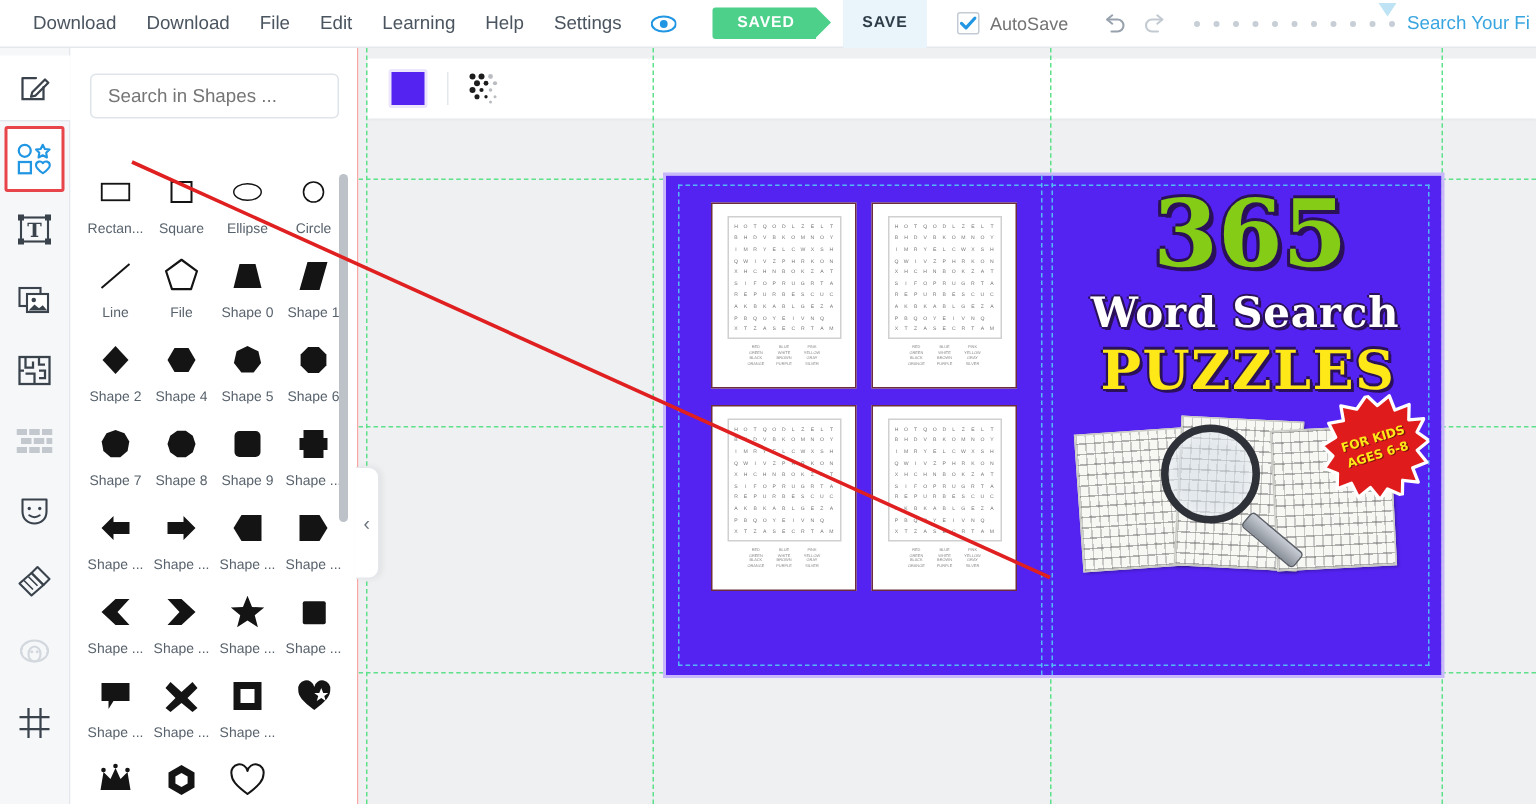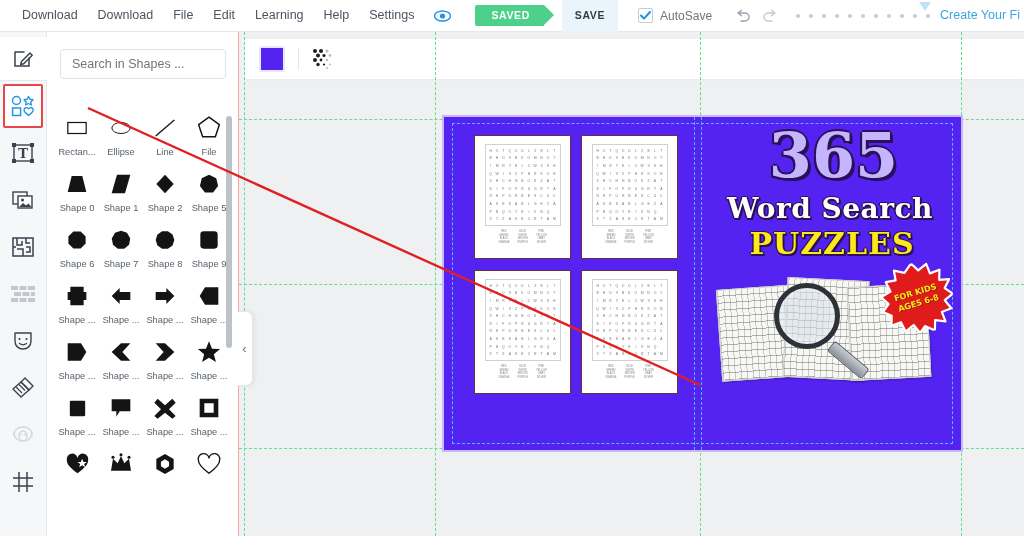--- a/index.html
+++ b/index.html
@@ -151,33 +151,33 @@
   .grid-box { width: 80%; height: 72%; border: 1px solid #d0d0d0; display: grid; padding: 2px; }
   .gcell { font-size: 3.4px; color: #777; display: flex; align-items: center; justify-content: center; }
   .wordlist { display: flex; gap: 8px; margin-top: 4px; }
   .wcol { display: flex; flex-direction: column; align-items: center; }
   .wword { font-size: 2.6px; color: #888; line-height: 1.35; }
 
   
   .t365 {
     position: absolute; left: 262px; top: 8px; width: 255px; text-align: center;
     font-family: "DejaVu Serif", serif; font-weight: bold; font-size: 62px;
-    color: #c4b5fd; line-height: 1;
+    color: #84cc16; line-height: 1;
     text-shadow: -2px 0 #2b1159, 0 2px #2b1159, 2px 0 #2b1159, 0 -2px #2b1159,
                  2px 2px #2b1159, -2px 2px #2b1159, 3px 3px 0 #2b1159;
   }
   .tword {
     position: absolute; left: 255px; top: 78px; width: 262px; text-align: center;
     font-family: "DejaVu Serif", serif; font-weight: bold; font-size: 28px;
     color: #ffffff; letter-spacing: .5px; line-height: 1;
     text-shadow: -1.5px 0 #2b1159, 0 1.5px #2b1159, 1.5px 0 #2b1159, 0 -1.5px #2b1159, 2px 2px 0 #2b1159;
   }
   .tpuz {
     position: absolute; left: 257px; top: 112px; width: 262px; text-align: center;
-    font-family: "DejaVu Serif", serif; font-weight: bold; font-size: 30px;
+    font-family: "DejaVu Serif", serif; font-weight: bold; font-size: 36px;
     color: #ffe817; letter-spacing: 1px; line-height: 1;
     text-shadow: -1.5px 0 #2b1159, 0 1.5px #2b1159, 1.5px 0 #2b1159, 0 -1.5px #2b1159, 2px 2px 0 #2b1159;
   }
   .sheets { position: absolute; left: 275px; top: 152px; width: 225px; height: 110px; }
   .sheet {
     position: absolute; background: #f7f7f4; border: 1px solid #c9c9c4;
     box-shadow: 1px 1px 2px rgba(0,0,0,.25);
   }
   .magnifier { position: absolute; left: 55px; top: 14px; }
   .lens {
@@ -272,21 +272,21 @@
             <div class="dot"></div>
             <div class="dot"></div>
             <div class="dot"></div>
             <div class="dot"></div>
             <div class="dot"></div>
           </div>
         <div class="dot-marker"></div>
       </div>
     </div>
 
-    <div class="create-link">Create Your Fi</div>
+    <div class="create-link">Search Your Fi</div>
   </div>
 
   <div class="rail">
     <div class="rail-btn top-first">
       <svg width="24" height="24" viewBox="0 0 24 24">
         <path d="M4 5 h9 M4 5 v14 h14 v-8" fill="none" stroke="#3a424c" stroke-width="1.5" stroke-linecap="round"></path>
         <path d="M10.5 14.5 L19 6 l2.2 2.2 L12.7 16.7 l-3 .8 z" fill="none" stroke="#3a424c" stroke-width="1.5" stroke-linejoin="round"></path>
       </svg>
     </div>
     <div class="rail-btn active">
@@ -373,28 +373,44 @@
         <div class="shape-cell">
           <div class="shape-glyph">
             <svg width="30" height="22" viewBox="0 0 36 36">
               <rect x="3" y="9" width="30" height="18" fill="none" stroke="#141414" stroke-width="2"></rect>
             </svg>
           </div>
           <div class="shape-label">Rectan...</div>
         </div>
         <div class="shape-cell">
           <div class="shape-glyph">
+            <svg width="24" height="24" viewBox="0 0 36 36">
+              <rect x="8" y="8" width="20" height="20" fill="none" stroke="#141414" stroke-width="2"></rect>
+            </svg>
+          </div>
+          <div class="shape-label">Square</div>
+        </div>
+        <div class="shape-cell">
+          <div class="shape-glyph">
             <svg width="30" height="22" viewBox="0 0 36 36">
               <ellipse cx="18" cy="18" rx="15" ry="9" fill="none" stroke="#141414" stroke-width="1.6"></ellipse>
             </svg>
           </div>
           <div class="shape-label">Ellipse</div>
         </div>
         <div class="shape-cell">
           <div class="shape-glyph">
+            <svg width="24" height="24" viewBox="0 0 36 36">
+              <circle cx="18" cy="18" r="10" fill="none" stroke="#141414" stroke-width="1.6"></circle>
+            </svg>
+          </div>
+          <div class="shape-label">Circle</div>
+        </div>
+        <div class="shape-cell">
+          <div class="shape-glyph">
             <svg width="28" height="24" viewBox="0 0 36 36">
               <line x1="4" y1="30" x2="32" y2="6" stroke="#141414" stroke-width="2"></line>
             </svg>
           </div>
           <div class="shape-label">Line</div>
         </div>
         <div class="shape-cell">
           <div class="shape-glyph">
             <svg width="26" height="26" viewBox="0 0 36 36">
               <polygon points="18.0,3.0 32.3,13.4 26.8,30.1 9.2,30.1 3.7,13.4" fill="none" stroke="#141414" stroke-width="2" stroke-linejoin="round" transform="scale(1)"></polygon>
@@ -418,20 +434,28 @@
           </div>
           <div class="shape-label">Shape 1</div>
         </div>
         <div class="shape-cell">
           <div class="shape-glyph">
             <svg width="24" height="24" viewBox="0 0 36 36">
               <polygon points="18,4 31,18 18,32 5,18" fill="#141414"></polygon>
             </svg>
           </div>
           <div class="shape-label">Shape 2</div>
+        </div>
+        <div class="shape-cell">
+          <div class="shape-glyph">
+            <svg width="24" height="24" viewBox="0 0 36 36">
+              <polygon points="32.0,18.0 25.0,30.1 11.0,30.1 4.0,18.0 11.0,5.9 25.0,5.9" fill="#141414"></polygon>
+            </svg>
+          </div>
+          <div class="shape-label">Shape 4</div>
         </div>
         <div class="shape-cell">
           <div class="shape-glyph">
             <svg width="24" height="24" viewBox="0 0 36 36">
               <polygon points="18.0,4.0 28.9,9.3 31.6,21.1 24.1,30.6 11.9,30.6 4.4,21.1 7.1,9.3" fill="#141414"></polygon>
             </svg>
           </div>
           <div class="shape-label">Shape 5</div>
         </div>
         <div class="shape-cell">

